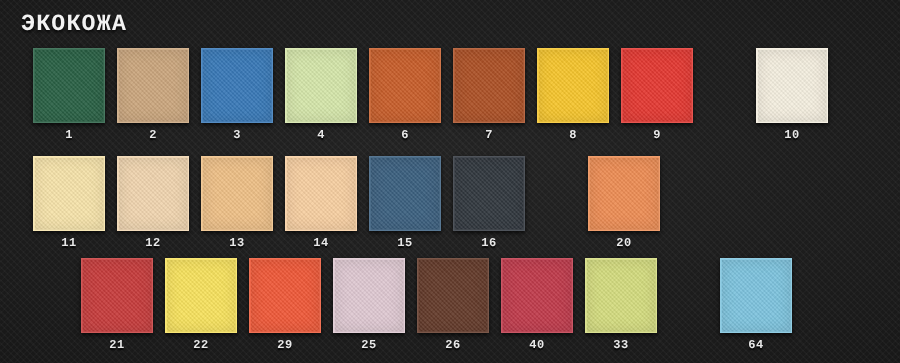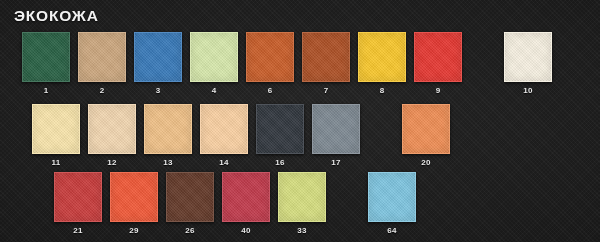--- a/index.html
+++ b/index.html
@@ -30,20 +30,21 @@
         rgba(0,0,0,0.04) 3px
       ),
       radial-gradient(ellipse 130% 120% at 50% 45%, #262626 0%, #1b1b1b 55%, #0d0d0d 100%);
     position: relative;
   }
 
   #palette-root {
     position: relative;
     width: 600px;
     height: 182px;
+    font-family: Liberation Mono, monospace;
   }
 
   
   .title {
     position: absolute;
     left: 14px;
     top: 6px;
     color: #f2f2f2;
     font-size: 15.5px;
     font-weight: bold;
@@ -54,21 +55,21 @@
   }
 
   
   .swatch-row {
     position: absolute;
     display: flex;
     align-items: flex-start;
   }
 
   .row-1 { left: 22px; top: 32px; }
-  .row-2 { left: 32px; top: 104px; }
+  .row-2 { left: 22px; top: 104px; }
   .row-3 { left: 54px; top: 172px; }
 
   .swatch-cell {
     display: flex;
     flex-direction: column;
     align-items: center;
     margin-right: 8px;
   }
   .swatch-cell:last-child { margin-right: 0; padding-left: 34px; }
 
@@ -174,42 +175,50 @@
       </div>
       <div class="swatch-cell">
         <div class="swatch" style="background-color: rgb(238, 192, 136);"></div>
         <div class="swatch-label">13</div>
       </div>
       <div class="swatch-cell">
         <div class="swatch" style="background-color: rgb(247, 207, 162);"></div>
         <div class="swatch-label">14</div>
       </div>
       <div class="swatch-cell">
+        <div class="swatch" style="background-color: rgb(61, 97, 128);"></div>
+        <div class="swatch-label">15</div>
+      </div>
+      <div class="swatch-cell">
         <div class="swatch" style="background-color: rgb(51, 57, 64);"></div>
         <div class="swatch-label">16</div>
       </div>
       <div class="swatch-cell">
-        <div class="swatch" style="background-color: rgb(126, 137, 146);"></div>
-        <div class="swatch-label">17</div>
-      </div>
-      <div class="swatch-cell">
         <div class="swatch" style="background-color: rgb(237, 142, 86);"></div>
         <div class="swatch-label">20</div>
       </div>
     </div>
   <div class="swatch-row row-3">
       <div class="swatch-cell">
         <div class="swatch" style="background-color: rgb(199, 62, 62);"></div>
         <div class="swatch-label">21</div>
       </div>
       <div class="swatch-cell">
+        <div class="swatch" style="background-color: rgb(247, 226, 95);"></div>
+        <div class="swatch-label">22</div>
+      </div>
+      <div class="swatch-cell">
         <div class="swatch" style="background-color: rgb(239, 90, 58);"></div>
         <div class="swatch-label">29</div>
       </div>
       <div class="swatch-cell">
+        <div class="swatch" style="background-color: rgb(223, 201, 210);"></div>
+        <div class="swatch-label">25</div>
+      </div>
+      <div class="swatch-cell">
         <div class="swatch" style="background-color: rgb(101, 60, 44);"></div>
         <div class="swatch-label">26</div>
       </div>
       <div class="swatch-cell">
         <div class="swatch" style="background-color: rgb(192, 60, 77);"></div>
         <div class="swatch-label">40</div>
       </div>
       <div class="swatch-cell">
         <div class="swatch" style="background-color: rgb(212, 220, 128);"></div>
         <div class="swatch-label">33</div>

